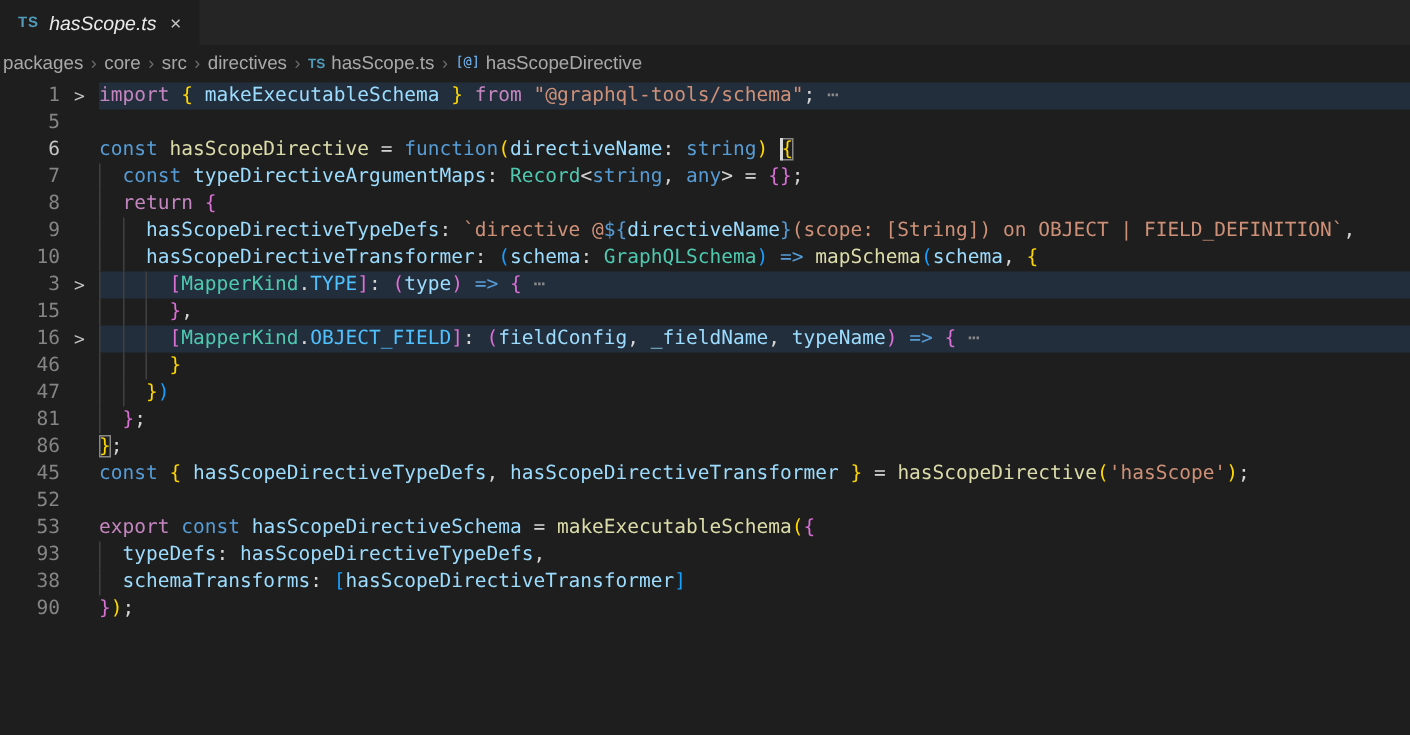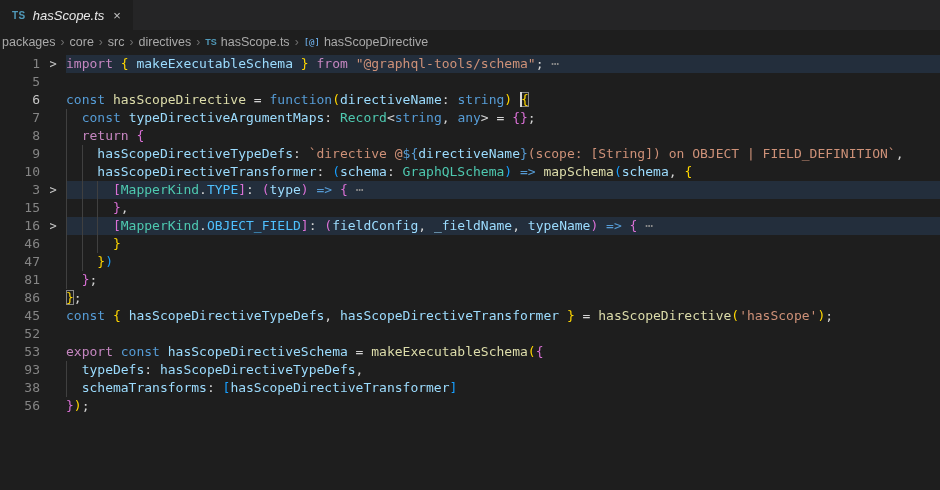--- a/index.html
+++ b/index.html
@@ -207,18 +207,18 @@
     </div>
     <div class="line">
       <div class="gutter">
         <span class="ln">38</span>
         <span class="chev"></span>
       </div>
       <div class="content"><span class="guide" style="left: 0ch;"></span><span class="tok" style="color: rgb(212, 212, 212);">  </span><span class="tok" style="color: rgb(156, 220, 254);">schemaTransforms</span><span class="tok" style="color: rgb(212, 212, 212);">: </span><span class="tok" style="color: rgb(23, 159, 255);">[</span><span class="tok" style="color: rgb(156, 220, 254);">hasScopeDirectiveTransformer</span><span class="tok" style="color: rgb(23, 159, 255);">]</span></div>
     </div>
     <div class="line">
       <div class="gutter">
-        <span class="ln">56</span>
+        <span class="ln">90</span>
         <span class="chev"></span>
       </div>
       <div class="content"><span class="tok" style="color: rgb(218, 112, 214);">}</span><span class="tok" style="color: rgb(255, 215, 0);">)</span><span class="tok" style="color: rgb(212, 212, 212);">;</span></div>
     </div>
   </div>
 
 </body></html>

